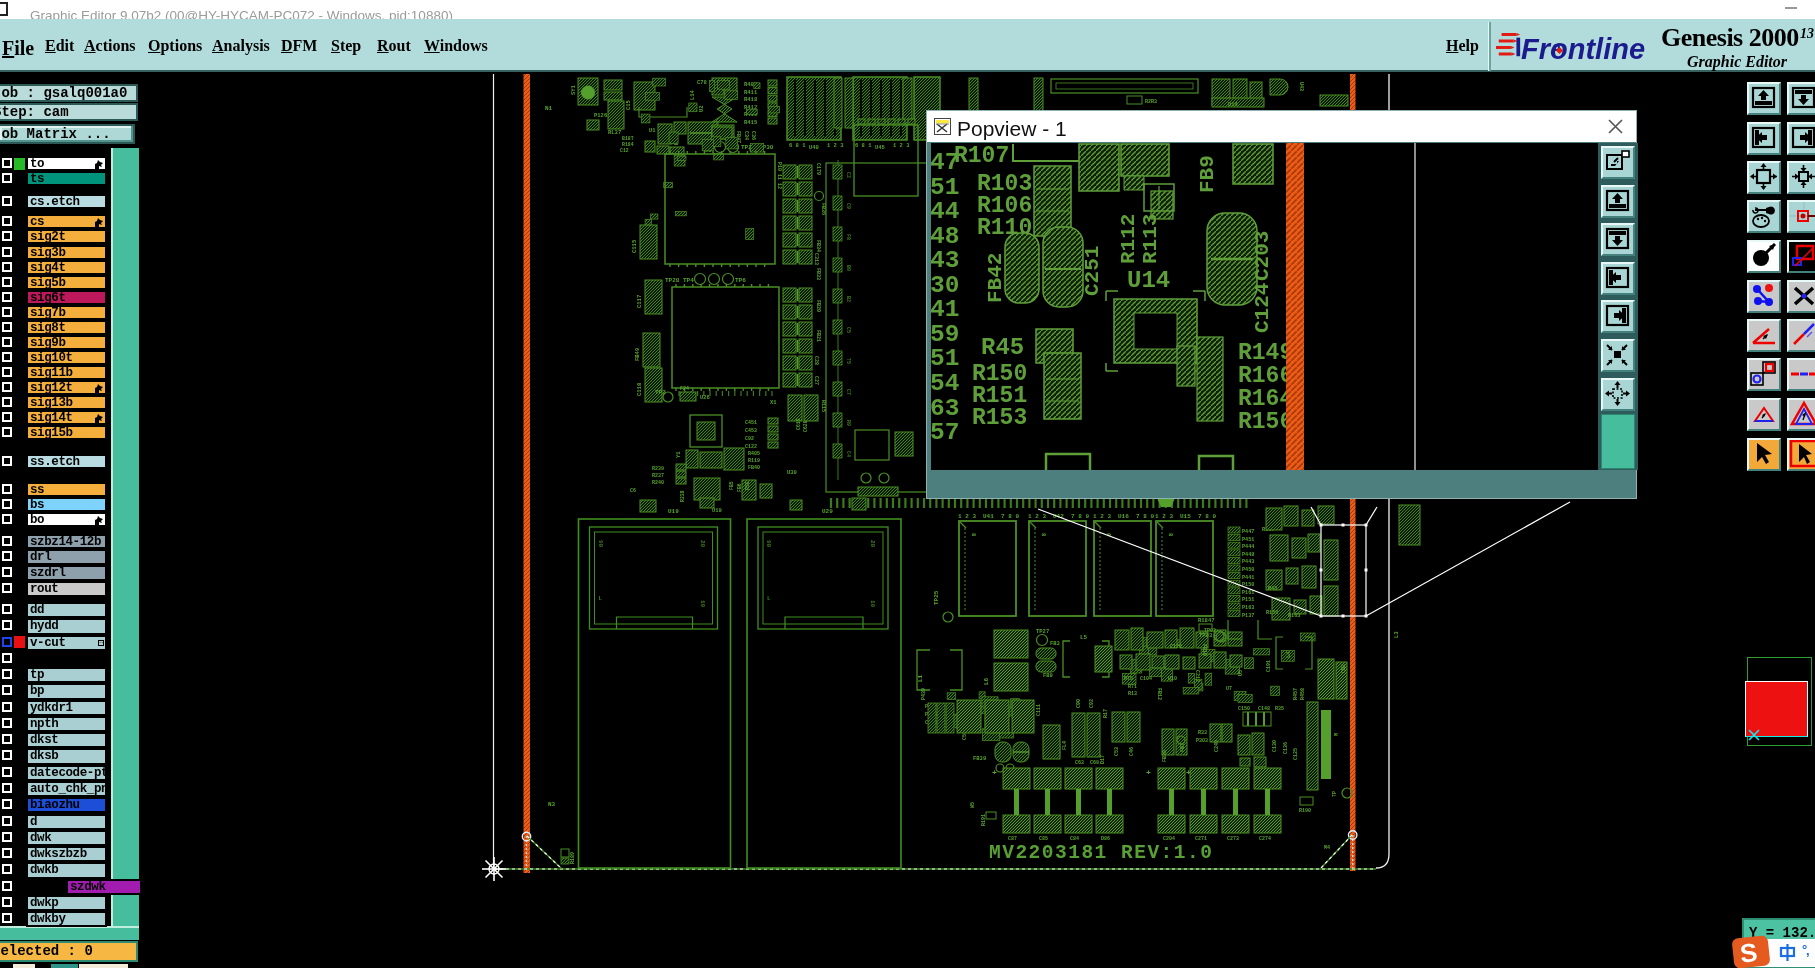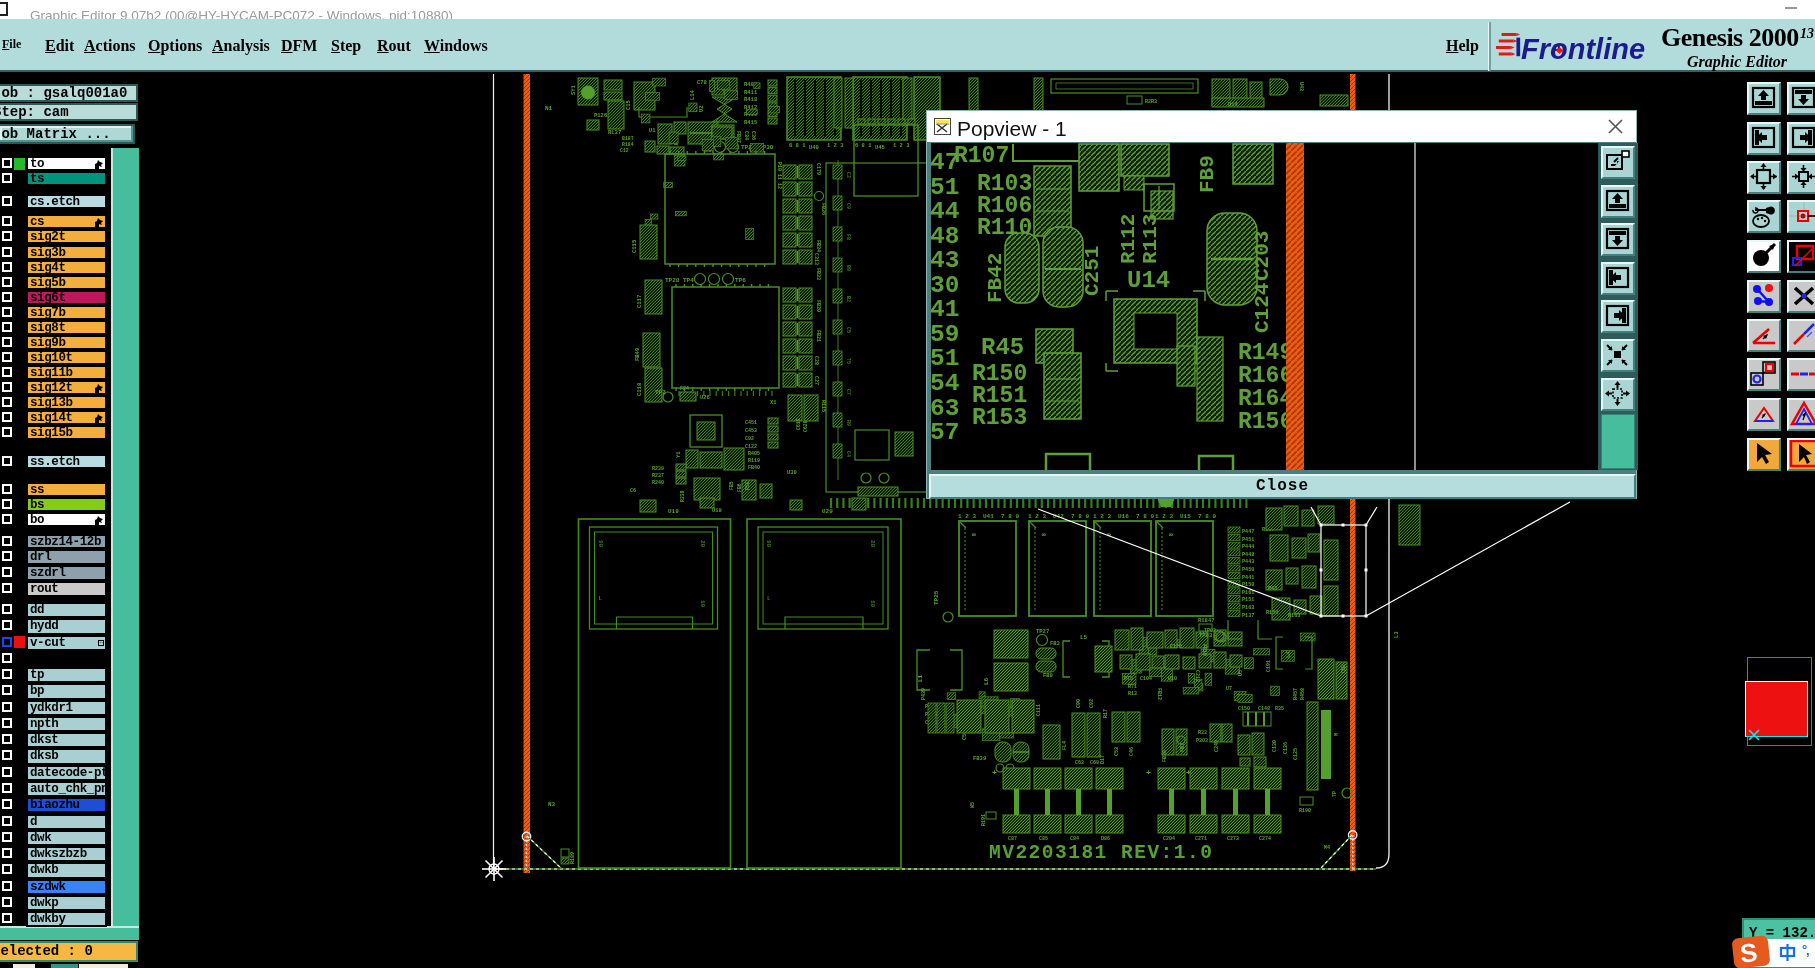--- a/index.html
+++ b/index.html
@@ -14,21 +14,21 @@
 <div class="abs" style="left:0;top:0;width:1815px;height:19px;background:#ffffff;"></div>
 
 <div class="abs" style="left:-3px;top:2px;width:11px;height:14px;border:2px solid #222;background:#fff;"></div>
 
 <div class="abs" style="left:30px;top:8px;font-size:13.5px;color:#9b9b9b;font-family:'Liberation Sans',sans-serif;">Graphic Editor 9.07b2 (00@HY-HYCAM-PC072 - Windows, pid:10880)</div>
 
 <div class="abs" style="left:1785px;top:7px;width:12px;height:2px;background:#999;"></div>
 
 <div class="abs" style="left:0;top:19px;width:1815px;height:53px;background:#b2dcdc;border-bottom:2px solid #37605e;"></div>
 
-<div class="abs serif" style="left:2px;top:37px;font-size:12px;color:#000;white-space:nowrap;"><span style="text-decoration:underline;">F</span>ile</div>
+<div class="abs serif" style="left:2px;top:37px;font-size:20px;color:#000;white-space:nowrap;"><span style="text-decoration:underline;">F</span>ile</div>
 
 <div class="abs serif" style="left:45px;top:37px;font-size:16px;color:#000;white-space:nowrap;"><span style="text-decoration:underline;">E</span>dit</div>
 
 <div class="abs serif" style="left:84px;top:37px;font-size:16px;color:#000;white-space:nowrap;"><span style="text-decoration:underline;">A</span>ctions</div>
 
 <div class="abs serif" style="left:148px;top:37px;font-size:16px;color:#000;white-space:nowrap;"><span style="text-decoration:underline;">O</span>ptions</div>
 
 <div class="abs serif" style="left:212px;top:37px;font-size:16px;color:#000;white-space:nowrap;"><span style="text-decoration:underline;">A</span>nalysis</div>
 
 <div class="abs serif" style="left:281px;top:37px;font-size:16px;color:#000;white-space:nowrap;"><span style="text-decoration:underline;">D</span>FM</div>
@@ -139,21 +139,21 @@
 
 <div class="row" style="top:425.4px;height:15.1px;background:#f4ae3c;">sig15b</div>
 <div class="cb" style="top:427.4px;border-color:#fff;"></div>
 
 <div class="row" style="top:454px;height:15.1px;background:#b9dce2;">ss.etch</div>
 <div class="cb" style="top:456px;border-color:#fff;"></div>
 
 <div class="row" style="top:482px;height:15.1px;background:#f4ae3c;">ss</div>
 <div class="cb" style="top:484px;border-color:#fff;"></div>
 
-<div class="row" style="top:497.1px;height:15.1px;background:#84cc16;">bs</div>
+<div class="row" style="top:497.1px;height:15.1px;background:#7dd3fc;">bs</div>
 <div class="cb" style="top:499.1px;border-color:#fff;"></div>
 
 <div class="row" style="top:512.2px;height:15.1px;background:#ffffff;">bo<svg class="arrowg" viewBox="0 0 9 9" style="right:2px;top:2px;">
       <polygon points="4,0 6,2 9,3 7,5 8,7 5,6 5,9 1,9 1,4 3,3" fill="#000"></polygon>
     </svg></div>
 <div class="cb" style="top:514.2px;border-color:#fff;"></div>
 
 <div class="row" style="top:533.5px;height:15.9px;background:#8fa0ad;">szbz14-12b</div>
 <div class="cb" style="top:535.5px;border-color:#fff;"></div>
 
@@ -211,21 +211,21 @@
 
 <div class="row" style="top:829.8px;height:16.3px;background:#aacfd2;">dwk</div>
 <div class="cb" style="top:831.8px;border-color:#fff;"></div>
 
 <div class="row" style="top:846.0px;height:16.3px;background:#aacfd2;">dwkszbzb</div>
 <div class="cb" style="top:848.0px;border-color:#fff;"></div>
 
 <div class="row" style="top:862.3px;height:16.3px;background:#aacfd2;">dwkb</div>
 <div class="cb" style="top:864.3px;border-color:#fff;"></div>
 
-<div class="row" style="top:878.6px;height:16.3px;background:#3b82f6;">szdwk</div>
+<div class="row" style="top:878.6px;height:16.3px;background:#a21caf;margin-left:40px;">szdwk</div>
 <div class="cb" style="top:880.6px;border-color:#fff;"></div>
 
 <div class="row" style="top:894.9px;height:16.3px;background:#aacfd2;">dwkp</div>
 <div class="cb" style="top:896.9px;border-color:#fff;"></div>
 
 <div class="row" style="top:911.1px;height:16.3px;background:#aacfd2;">dwkby</div>
 <div class="cb" style="top:913.1px;border-color:#fff;"></div>
 
 <div class="abs mono" style="left:0;top:941px;width:138px;height:21px;background:#f6b843;border:2px solid #2c8a71;border-left:none;font-size:14px;color:#000;line-height:16px;white-space:nowrap;"><span style="margin-left:-8px;">Selected : 0</span></div>
 
@@ -1199,21 +1199,20 @@
         <rect x="10" y="9" width="9" height="9" fill="none" stroke="#000" stroke-width="1.6" stroke-dasharray="2,1.5"></rect>
         <path d="M14.5,8 l0,-5 M14.5,19 l0,5 M9,13.5 l-5,0 M20,13.5 l5,0" stroke="#000" stroke-width="2"></path>
         <polygon points="14.5,1 11.5,5 17.5,5" fill="#000"></polygon>
         <polygon points="14.5,26 11.5,22 17.5,22" fill="#000"></polygon>
         <polygon points="2,13.5 6,10.5 6,16.5" fill="#000"></polygon>
         <polygon points="27,13.5 23,10.5 23,16.5" fill="#000"></polygon>
       </svg></div>
 
 <div class="abs" style="left:674px;top:303px;width:34px;height:55px;background:#46bd9d;border:1px solid #2e8570;"></div>
 
-<div class="abs mono" style="left:2px;top:363px;width:707px;height:25px;background:#b5dddd;border-top:2px solid #e4f6f6;border-left:2px solid #e4f6f6;border-right:2px solid #3f7f7f;border-bottom:2px solid #3f7f7f;font-size:16px;color:#000;text-align:center;line-height:21px;letter-spacing:1px;">Close</div>
 </div>
 
 <div class="abs" style="left:1745px;top:74px;width:70px;height:894px;background:#000;"></div>
 
 <div class="tbtn" style="left:1747px;top:82px;background:#a9d6d4;"><svg width="30" height="28" viewBox="0 0 30 28">
       <rect x="4" y="4" width="21" height="19" fill="none" stroke="#000" stroke-width="2.2"></rect>
       <rect x="6" y="17" width="17" height="4" fill="#000"></rect>
       <polygon points="14.5,6 20,12 17,12 17,16 12,16 12,12 9,12" fill="#000"></polygon>
     </svg></div>
 

